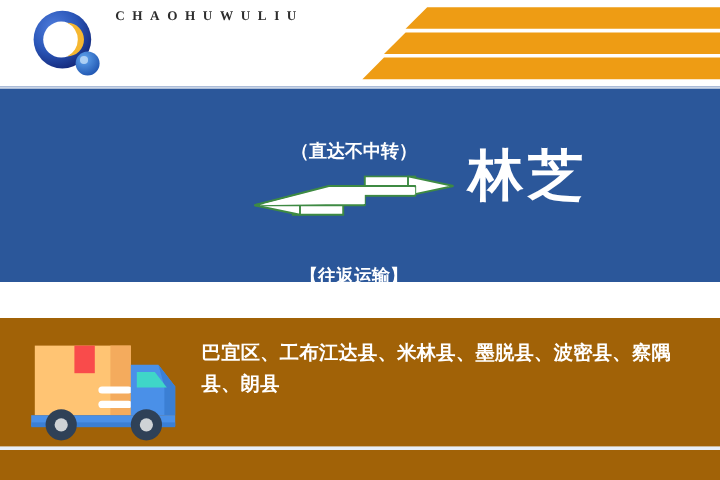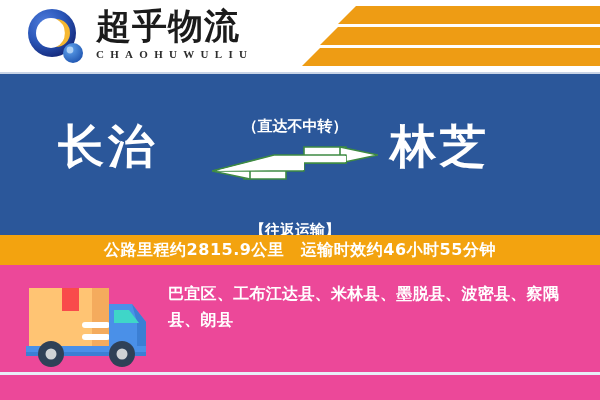--- a/index.html
+++ b/index.html
@@ -152,21 +152,21 @@
     white-space: nowrap;
   }
 
   
   .bottom-panel {
     position: absolute;
     left: 0;
     top: 265px;
     width: 600px;
     height: 135px;
-    background: #ec4899;
+    background: #a16207;
   }
   .bottom-divider {
     position: absolute;
     left: 0;
     top: 107px;
     width: 600px;
     height: 3px;
     background: #e8eef7;
   }
 
@@ -214,59 +214,54 @@
         </defs>
         <circle cx="26" cy="25" r="24" fill="url(#lg)"></circle>
         <circle cx="25" cy="25" r="15" fill="#ffffff"></circle>
         <path d="M30 11 a15.5 15.5 0 0 1 0 28 a12 12 0 0 0 0 -28 z" fill="#f5b731"></path>
         <circle cx="47" cy="45" r="10" fill="url(#lg2)"></circle>
         <circle cx="44" cy="42" r="3.4" fill="#bcd9f7" opacity="0.85"></circle>
       </svg>
     </div>
 
     <div class="brand-block">
-      <div class="brand-cn">超乎物流</div>
       <div class="brand-en">CHAOHUWULIU</div>
     </div>
 
     <div class="stripes">
       <svg width="300" height="72" viewBox="0 0 300 72" xmlns="http://www.w3.org/2000/svg">
         <polygon points="56,6 300,6 300,24 38,24" fill="#ee9c14"></polygon>
         <polygon points="38,27 300,27 300,45 20,45" fill="#ee9c14"></polygon>
         <polygon points="20,48 300,48 300,66 2,66" fill="#ee9c14"></polygon>
       </svg>
     </div>
   </div>
 
   <div class="blue-panel">
     <div class="panel-topline"></div>
 
-    <div class="city origin">长治</div>
 
     <div class="mid-note top">（直达不中转）</div>
 
     <div class="arrow-wrap">
       <svg width="166" height="34" viewBox="0 0 166 34" xmlns="http://www.w3.org/2000/svg">
         <polygon points="92,1 134,1 134,17 92,17" fill="#ffffff" stroke="#3e8a43" stroke-width="1.6"></polygon>
         <polygon points="128,1 166,9 128,17" fill="#ffffff" stroke="#3e8a43" stroke-width="1.6" stroke-linejoin="round"></polygon>
         <polygon points="32,17 74,17 74,33 32,33" fill="#ffffff" stroke="#3e8a43" stroke-width="1.6"></polygon>
         <polygon points="38,17 0,25 38,33" fill="#ffffff" stroke="#3e8a43" stroke-width="1.6" stroke-linejoin="round"></polygon>
         <polygon points="0,25 62,9 134,9 134,17 92,17 92,25" fill="#ffffff" stroke="#3e8a43" stroke-width="1.6" stroke-linejoin="round"></polygon>
         <polygon points="4,25 64,10 134,10 134,16 92,16 92,24 60,24" fill="#ffffff" stroke="none"></polygon>
       </svg>
     </div>
 
     <div class="mid-note bottom">【往返运输】</div>
 
     <div class="city destination">林芝</div>
   </div>
 
-  <div class="orange-bar">
-    <span class="orange-bar-text">公路里程约2815.9公里　运输时效约46小时55分钟</span>
-  </div>
 
   <div class="bottom-panel">
 
     <div class="truck">
       <svg width="126" height="93" viewBox="0 0 126 93" xmlns="http://www.w3.org/2000/svg">
 
         <rect x="5" y="10" width="80" height="58" fill="#ffc473"></rect>
         <rect x="68" y="10" width="17" height="58" fill="#f4ab5d"></rect>
 
         <rect x="38" y="10" width="17" height="23" fill="#f94b4b"></rect>

